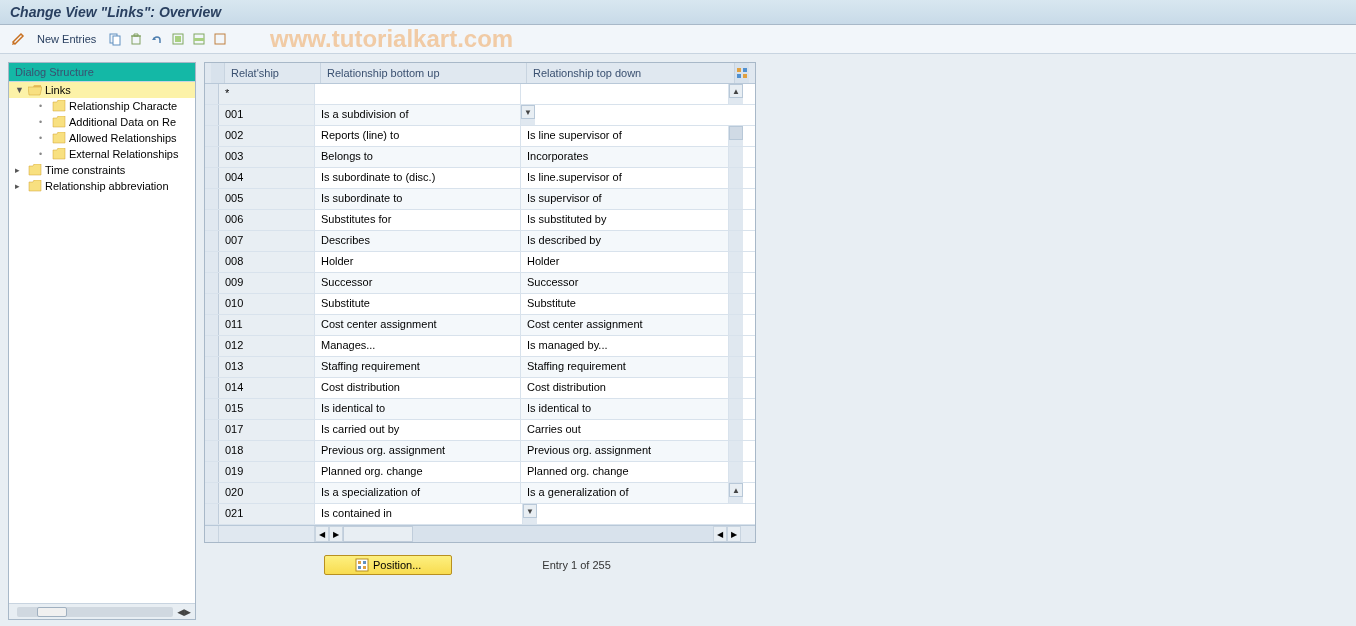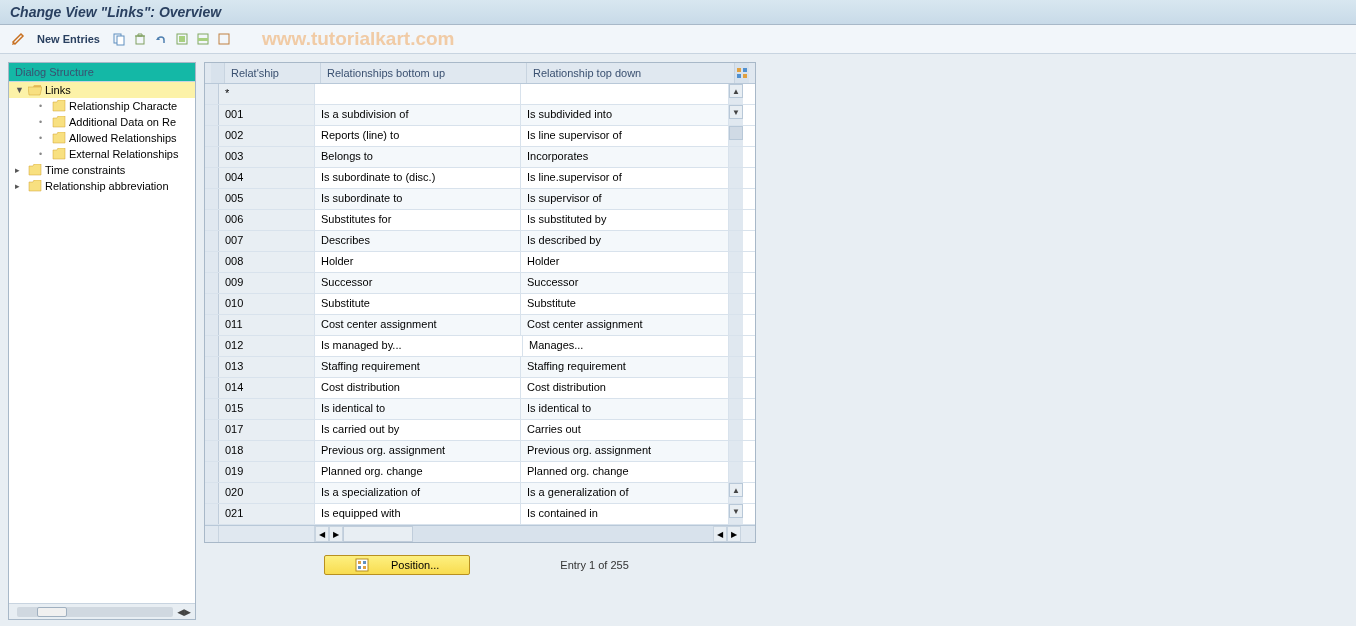--- a/index.html
+++ b/index.html
@@ -26,25 +26,25 @@
       gap: 5px;
       position: relative;
     }
     .toolbar-icon {
       width: 16px; height: 16px;
       display: inline-flex; align-items: center; justify-content: center;
       cursor: pointer;
       border: 1px solid transparent;
       border-radius: 2px;
     }
-    .toolbar-text { color: #2a4060; cursor: pointer; padding: 0 6px; font-weight: bold; }
+    .toolbar-text { color: #2a4060; cursor: pointer; padding: 0 6px; }
     .watermark {
       position: absolute;
-      left: 262px;
-      font-size: 19px;
+      left: 270px;
+      font-size: 24px;
       font-weight: bold;
       color: rgba(240, 160, 80, 0.5);
       pointer-events: none;
     }
     
     
     .main-content {
       display: flex;
       padding: 8px;
       gap: 8px;
@@ -181,21 +181,21 @@
       padding-left: 120px;
     }
     .position-button {
       background: linear-gradient(to bottom, #fdf080, #f8dc50);
       border: 1px solid #b89020;
       padding: 2px 30px;
       border-radius: 2px;
       cursor: pointer;
       display: flex;
       align-items: center;
-      gap: 22px;
+      gap: 4px;
     }
     .entry-counter { color: #333; }
     
     
     svg { display: block; }
   </style>
 </head>
 <body>
 
 <div class="title-bar">Change View "Links": Overview</div>
@@ -323,21 +323,21 @@
       <span class="hscroll-arrow">◀</span>
       <span class="hscroll-arrow">▶</span>
     </div>
   </div>
 
   <div class="data-panel">
     <div class="data-table">
       <div class="table-header-row">
         <div class="table-header-cell col-sel"></div>
         <div class="table-header-cell col-rel">Relat'ship</div>
-        <div class="table-header-cell col-bottom">Relationships bottom up</div>
+        <div class="table-header-cell col-bottom">Relationship bottom up</div>
         <div class="table-header-cell col-top">Relationship top down</div>
         <div class="col-config">
           <svg width="10" height="10">
               <rect x="0" y="0" width="4" height="4" fill="#e0a040"></rect>
               <rect x="6" y="0" width="4" height="4" fill="#5090d0"></rect>
               <rect x="0" y="6" width="4" height="4" fill="#5090d0"></rect>
               <rect x="6" y="6" width="4" height="4" fill="#e0a040"></rect>
             </svg>
         </div>
       </div>
@@ -349,21 +349,20 @@
         <div class="table-cell col-top"></div>
         <div class="table-cell col-vscroll">
           <div class="vscroll-arrow">▲</div>
         </div>
       </div>
       <div class="table-body" id="table-body">
           <div class="table-row">
             <div class="table-cell col-sel"></div>
             <div class="table-cell col-rel">001</div>
             <div class="table-cell col-bottom">Is a subdivision of</div>
-            <div class="table-cell col-top">Is subdivided into</div>
             <div class="table-cell col-vscroll">
               <div class="vscroll-arrow">▼</div>
             </div>
           </div>
           <div class="table-row">
             <div class="table-cell col-sel"></div>
             <div class="table-cell col-rel">002</div>
             <div class="table-cell col-bottom">Reports (line) to</div>
             <div class="table-cell col-top">Is line supervisor of</div>
             <div class="table-cell col-vscroll">
@@ -429,22 +428,22 @@
           <div class="table-row">
             <div class="table-cell col-sel"></div>
             <div class="table-cell col-rel">011</div>
             <div class="table-cell col-bottom">Cost center assignment</div>
             <div class="table-cell col-top">Cost center assignment</div>
             <div class="table-cell col-vscroll"></div>
           </div>
           <div class="table-row">
             <div class="table-cell col-sel"></div>
             <div class="table-cell col-rel">012</div>
+            <div class="table-cell col-bottom">Manages...</div>
             <div class="table-cell col-top">Is managed by...</div>
-            <div class="table-cell col-bottom">Manages...</div>
             <div class="table-cell col-vscroll"></div>
           </div>
           <div class="table-row">
             <div class="table-cell col-sel"></div>
             <div class="table-cell col-rel">013</div>
             <div class="table-cell col-bottom">Staffing requirement</div>
             <div class="table-cell col-top">Staffing requirement</div>
             <div class="table-cell col-vscroll"></div>
           </div>
           <div class="table-row">
@@ -487,21 +486,20 @@
             <div class="table-cell col-rel">020</div>
             <div class="table-cell col-bottom">Is a specialization of</div>
             <div class="table-cell col-top">Is a generalization of</div>
             <div class="table-cell col-vscroll">
               <div class="vscroll-arrow">▲</div>
             </div>
           </div>
           <div class="table-row">
             <div class="table-cell col-sel"></div>
             <div class="table-cell col-rel">021</div>
-            <div class="table-cell col-bottom">Is equipped with</div>
             <div class="table-cell col-top">Is contained in</div>
             <div class="table-cell col-vscroll">
               <div class="vscroll-arrow">▼</div>
             </div>
           </div>
         </div>
 
       <div class="table-footer">
         <div style="width:14px; background:#e0e8f0; border-right:1px solid #c8d4e0;"></div>
         <div style="width:96px; background:#e0e8f0; border-right:1px solid #c8d4e0;"></div>

